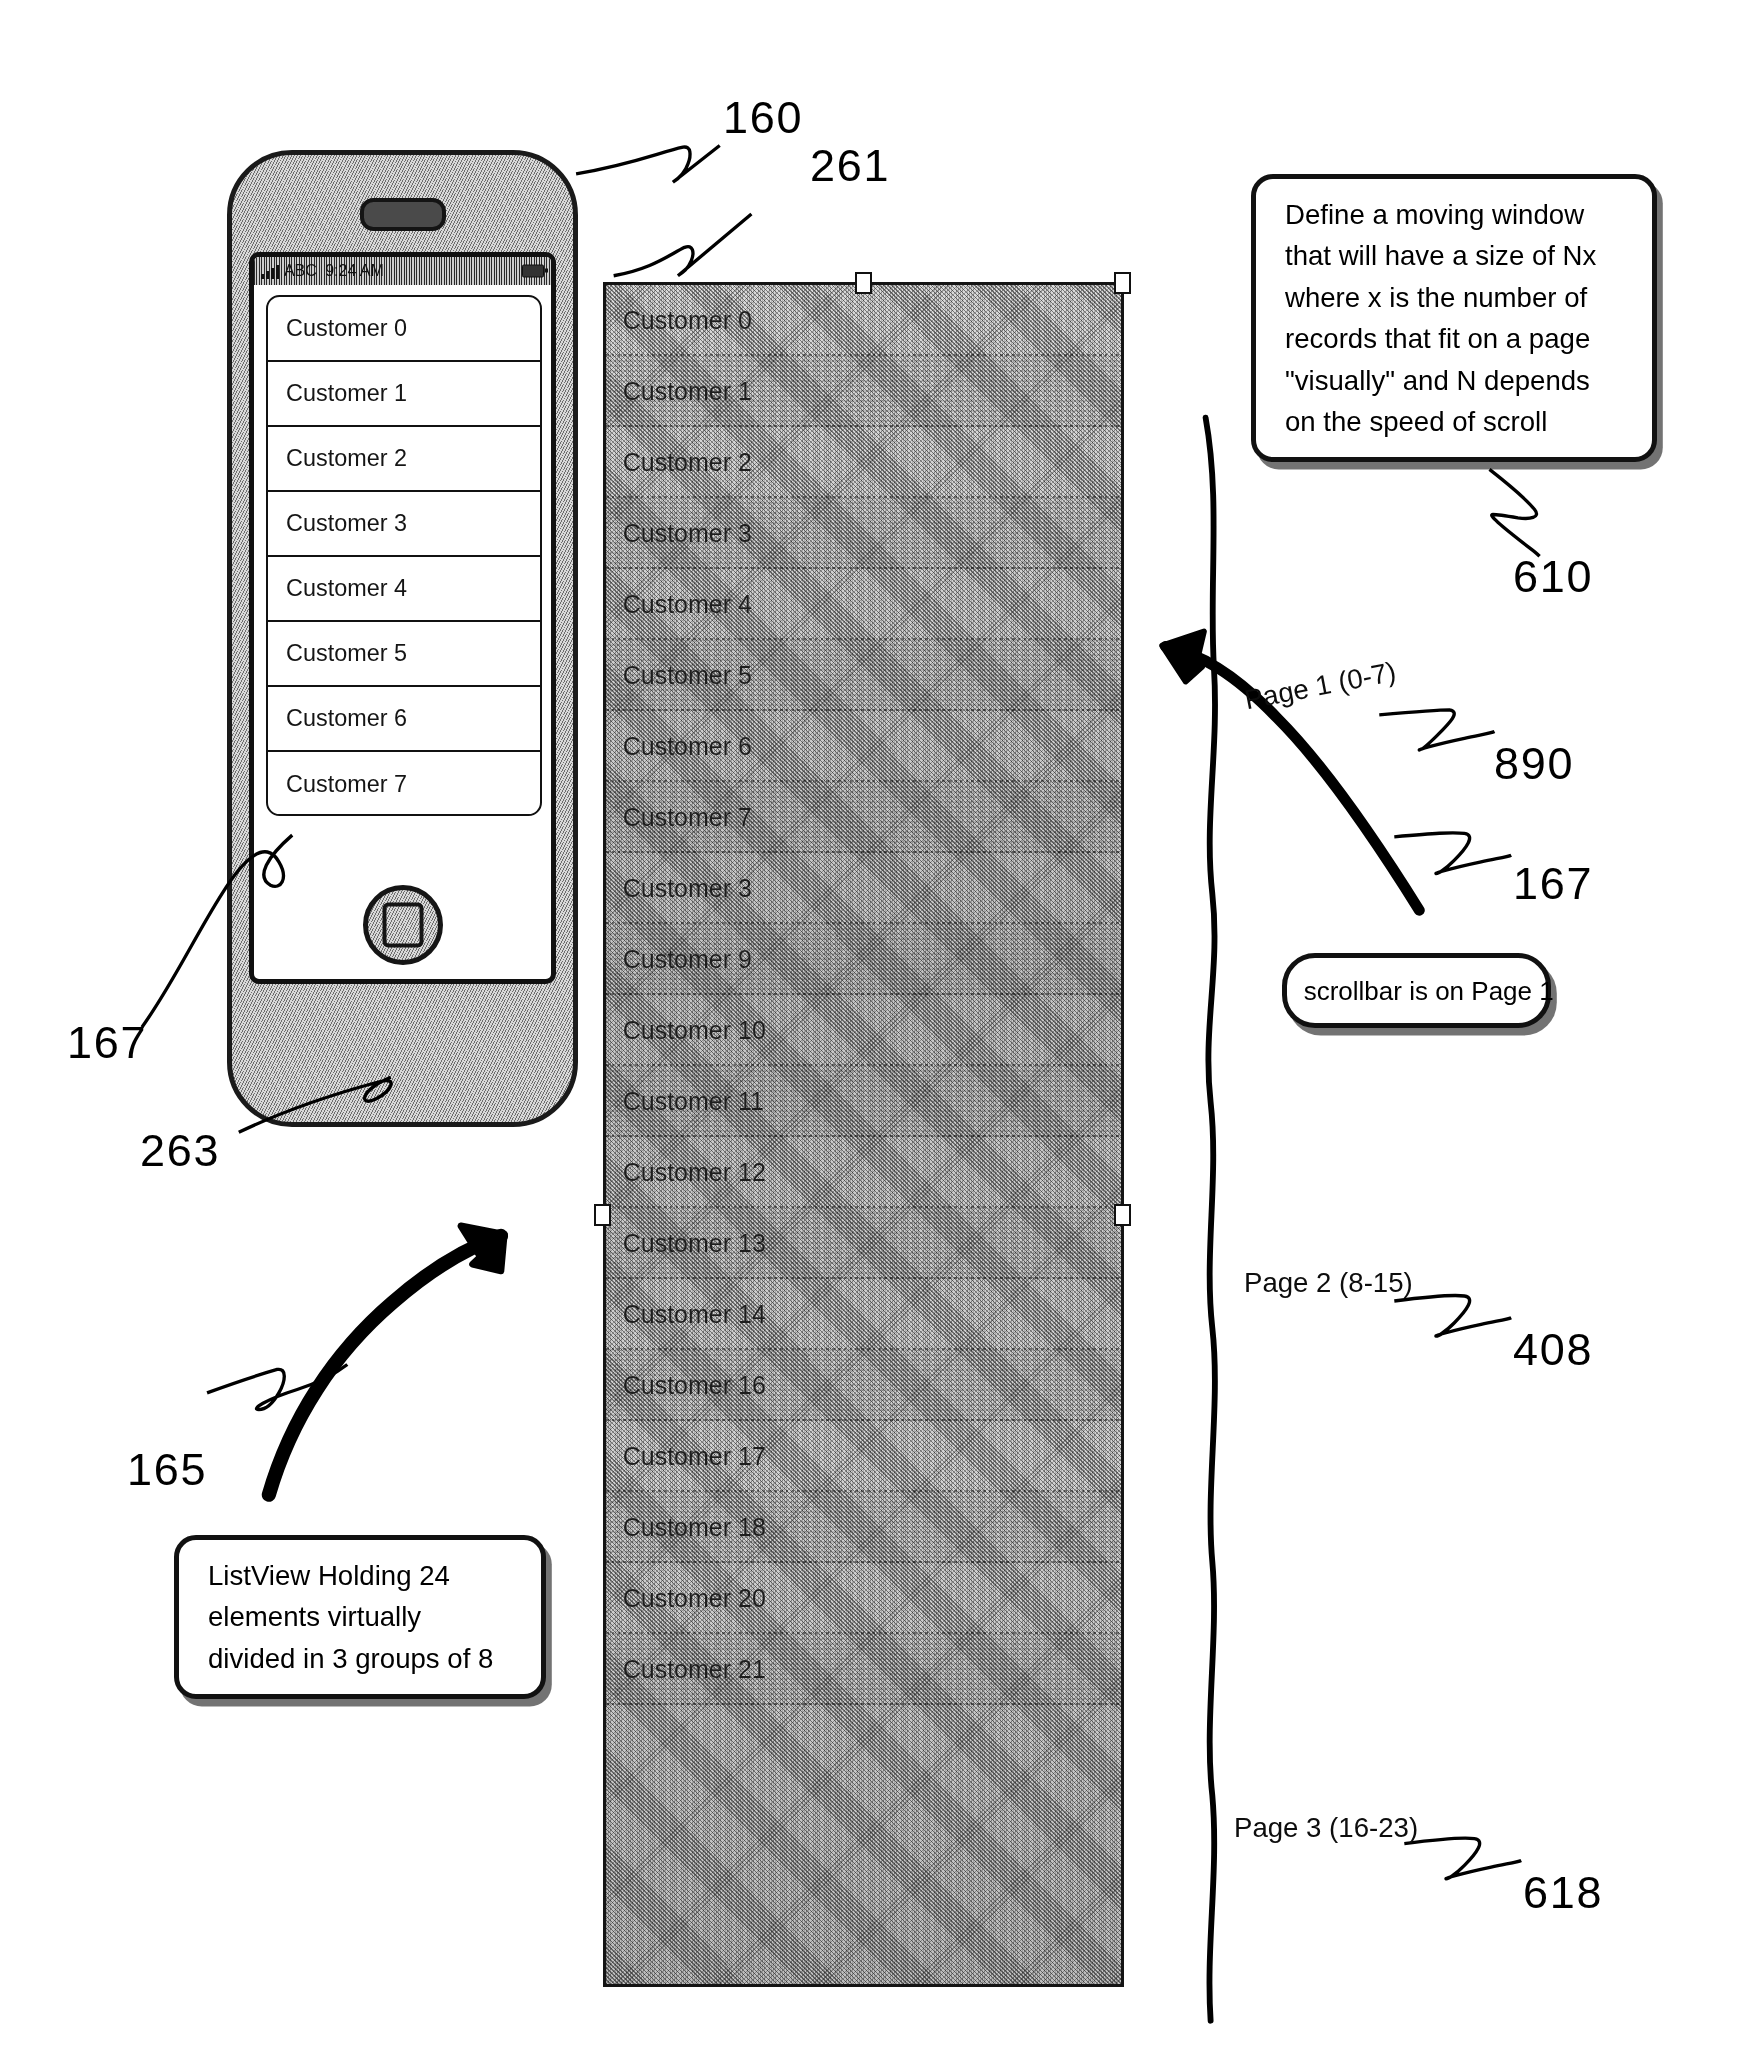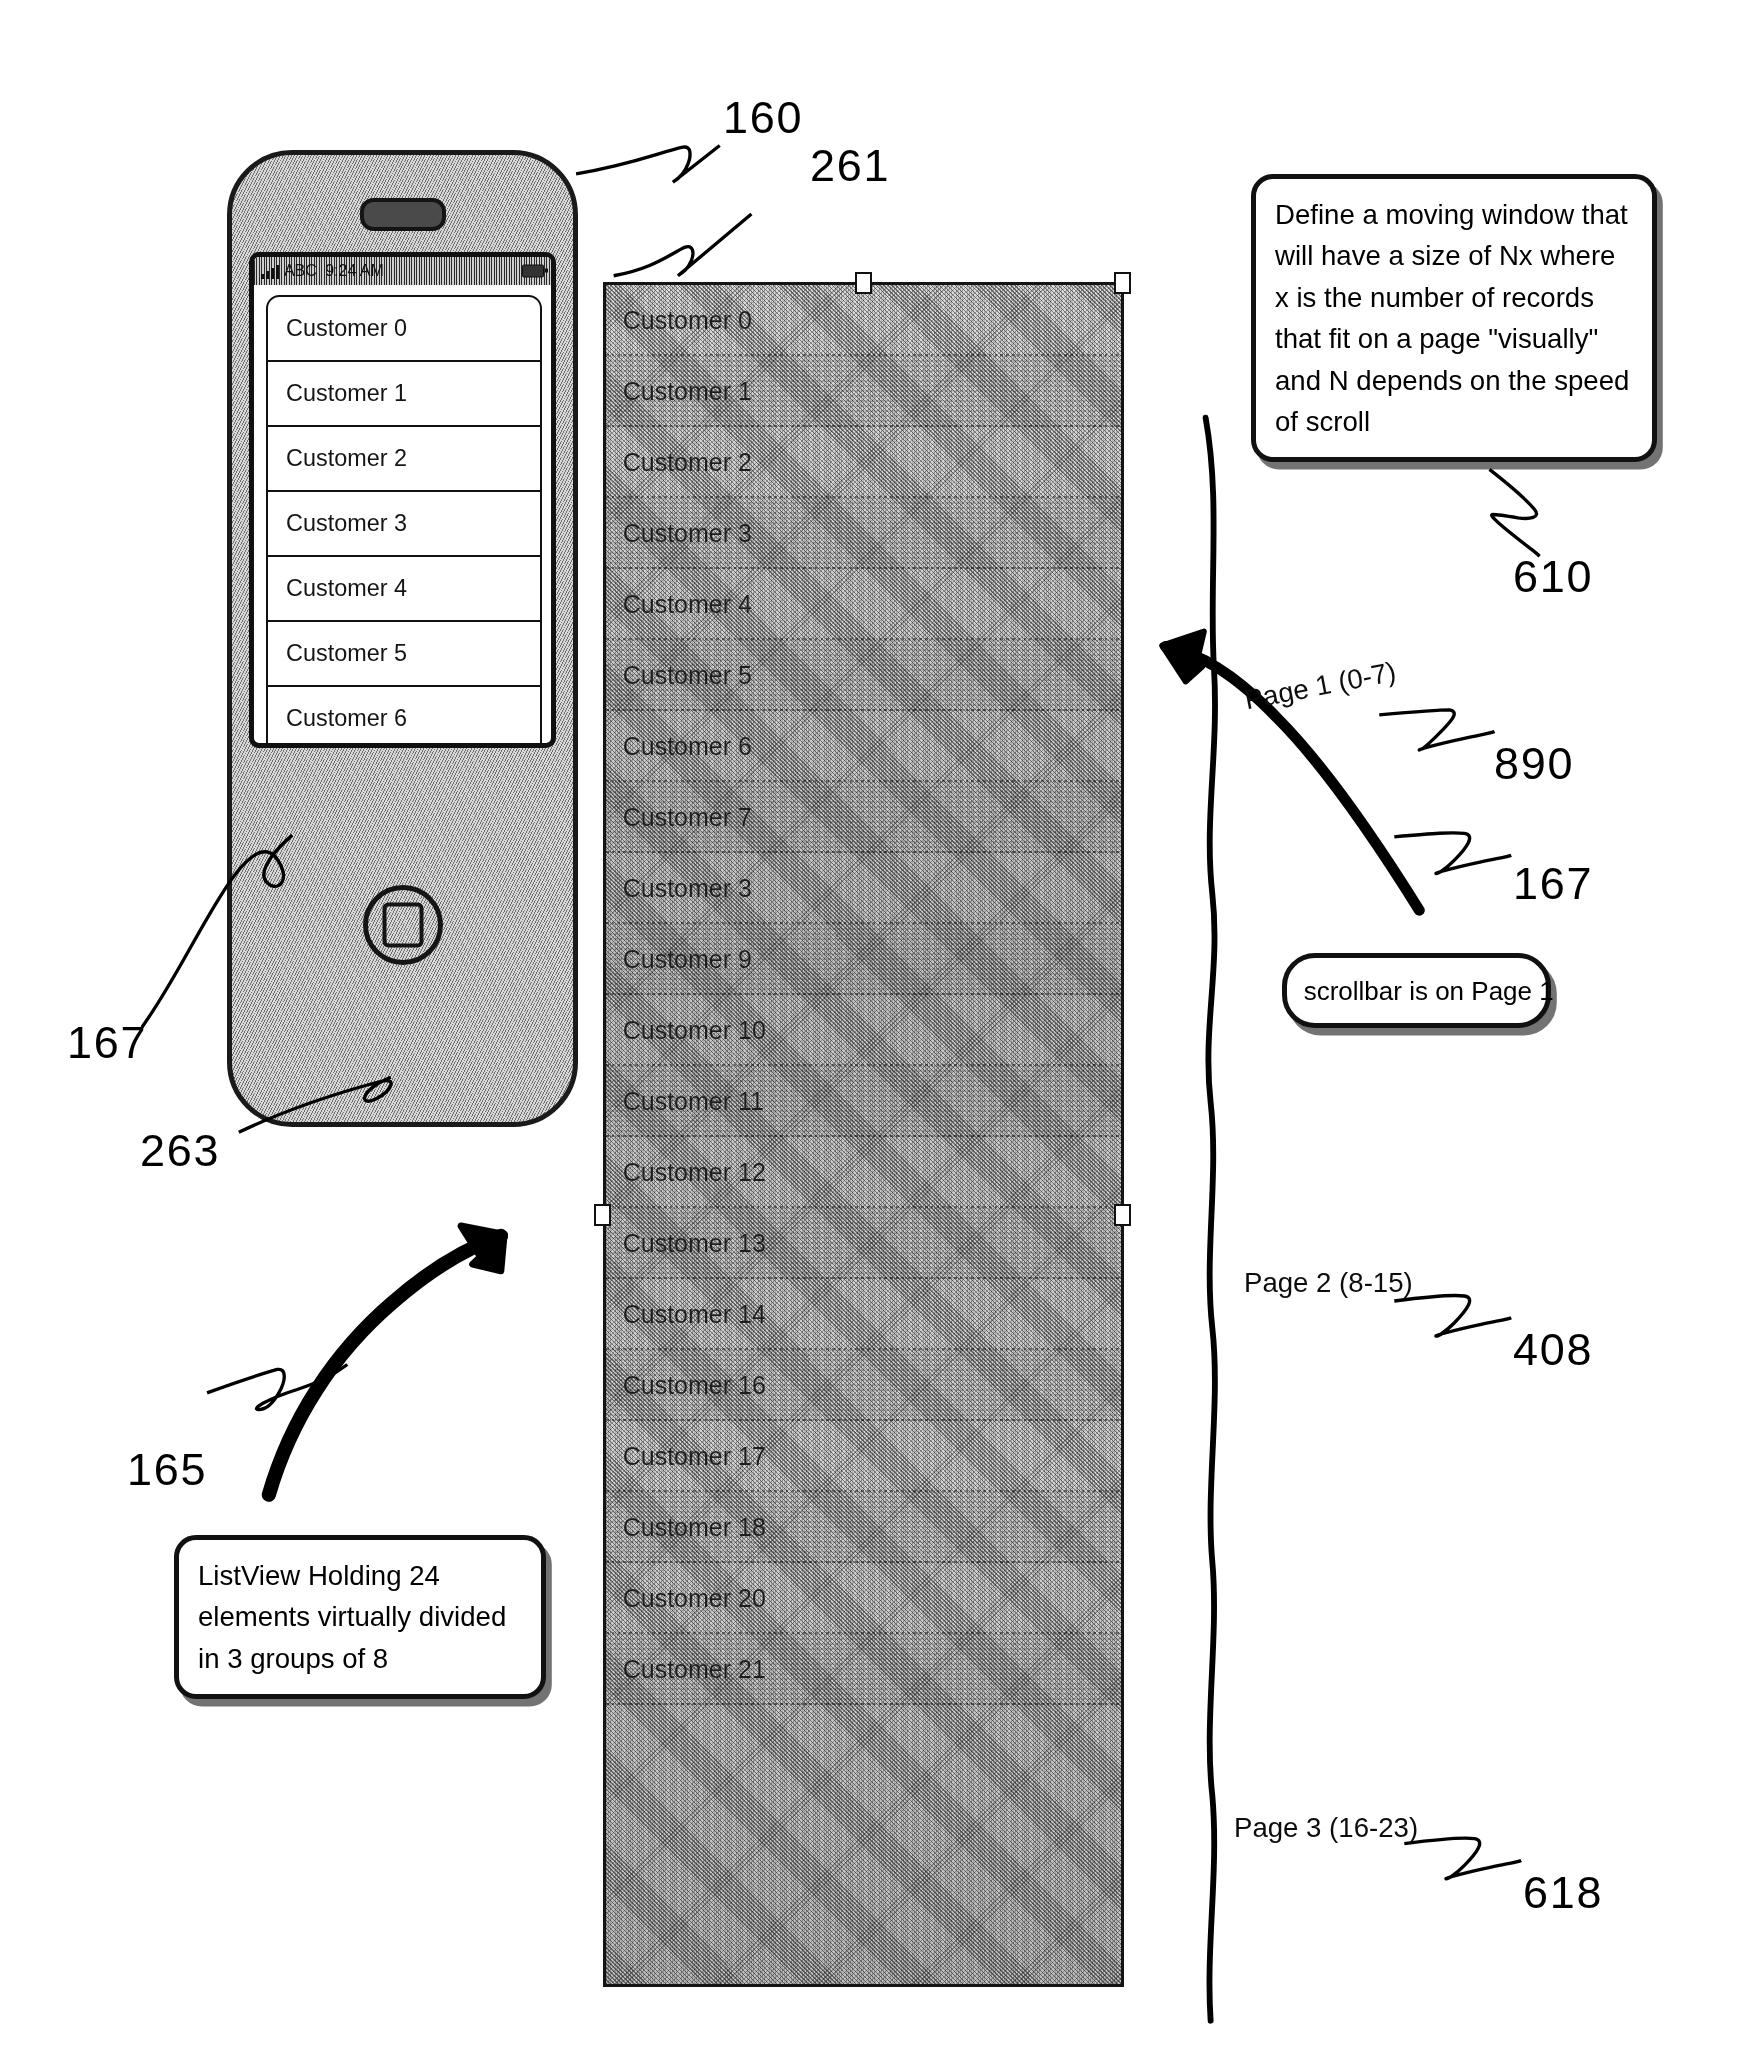--- a/index.html
+++ b/index.html
@@ -37,21 +37,21 @@
       #9a9a9a;
     border:5.8px solid #1a1a1a;
     box-sizing:border-box;
   }
   .phone-speaker{
     position:absolute;left:50%;top:48px;transform:translateX(-50%);
     width:78px;height:25px;border-radius:13.4px;
     background:#4a4a4a;border:4.2px solid #141414;
   }
   .phone-screen-frame{
-    position:absolute;left:22px;top:102px;width:307px;height:496px;
+    position:absolute;left:22px;top:102px;width:307px;height:732px;
     border:5.8px solid #101010;
     border-radius:10px;
     background:#ffffff;
     box-sizing:border-box;
     overflow:hidden;
   }
   .status-bar{
     height:28px;width:100%;
     background:
       repeating-linear-gradient(90deg,#2a2a2a 0 0.8px,#cfcfcf 0.8px 2.5px),
@@ -145,21 +145,21 @@
     box-sizing:border-box;z-index:6;
   }
 
   
   .callout{
     position:absolute;
     background:#ffffff;
     border:5px solid #111;
     border-radius:22px;
     box-sizing:border-box;
-    padding:15px 19px;
+    padding:15px 29px;
     box-shadow:5.8px 7.5px 0 rgba(0,0,0,.55);
     font-size:27.6px;
     line-height:1.50;
     color:#000;
   }
   #callout-window{left:1251px;top:174px;width:406px;}
   #callout-listview{left:174px;top:1535px;width:372px;}
   #callout-scrollbar{left:1282px;top:953px;width:269px;padding:11.7px 16.7px;border-radius:33px;}
   #callout-scrollbar .ctext{white-space:nowrap;font-size:26px;}
 

